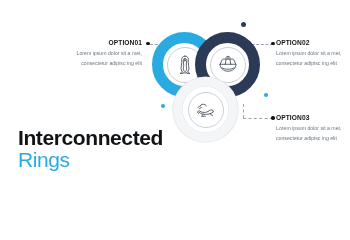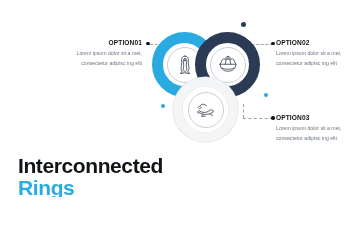--- a/index.html
+++ b/index.html
@@ -28,25 +28,24 @@
     top: 127px;
     line-height: 1.03;
   }
   .title-line1 {
     font-size: 21px;
     font-weight: bold;
     color: #111417;
     letter-spacing: -0.4px;
     display: block;
     white-space: nowrap;
-    margin-top: 28px;
   }
   .title-line2 {
     font-size: 21px;
-    font-weight: bold;
+    font-weight: normal;
     color: #29abe2;
     letter-spacing: -0.4px;
     display: block;
     white-space: nowrap;
   }
 
   
   .ring {
     position: absolute;
     border-radius: 50%;

